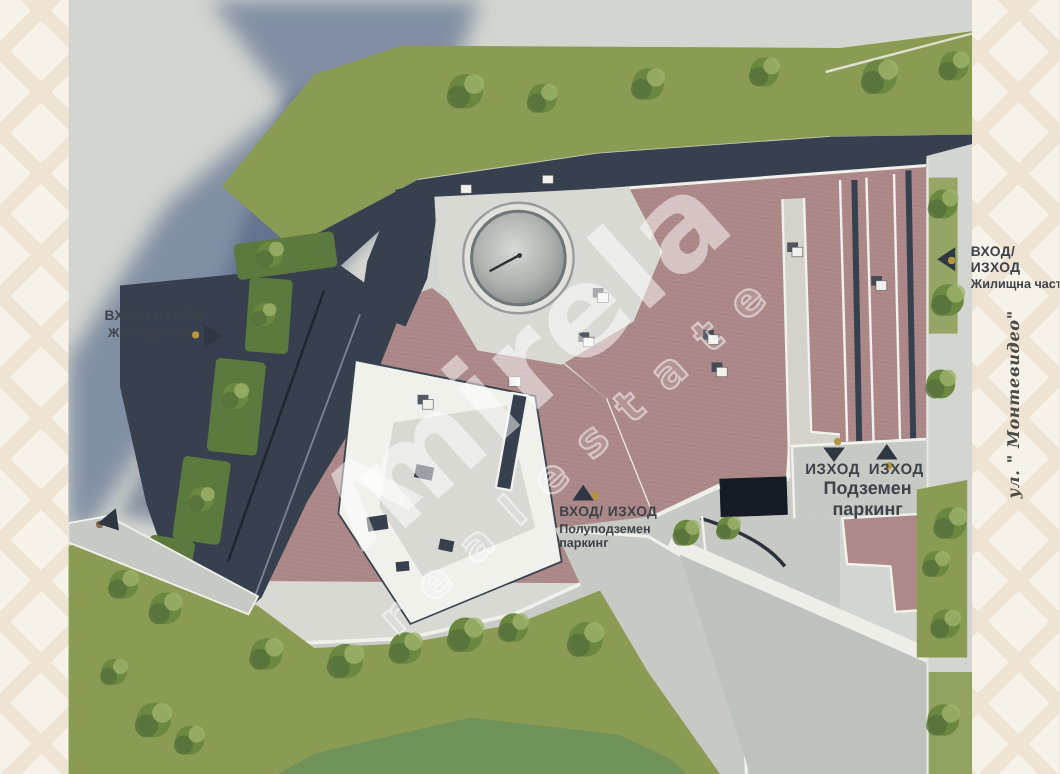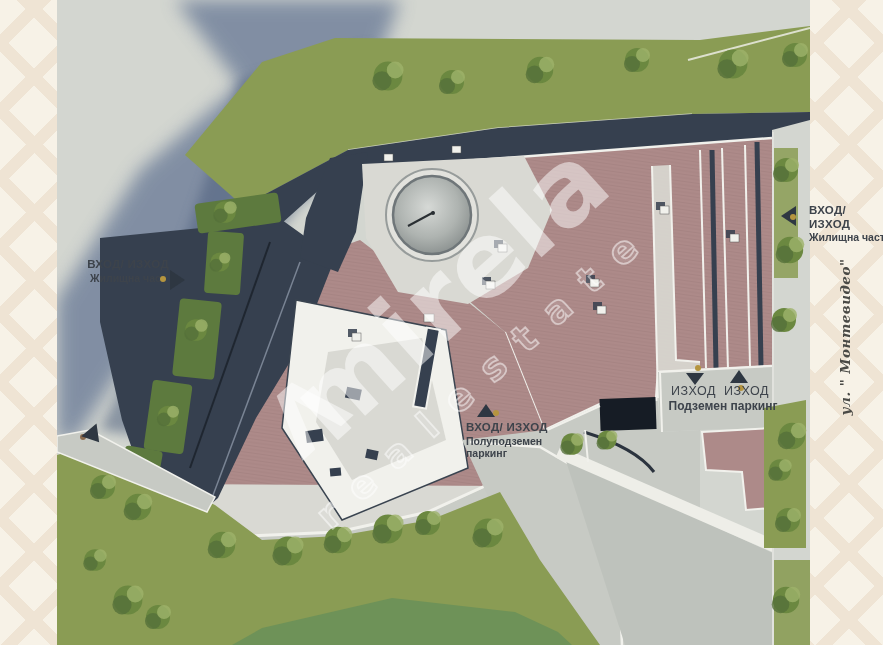--- a/index.html
+++ b/index.html
@@ -25,22 +25,22 @@
   .wt{fill:var(--white-surface,#f1f1ec)}
   .gl{fill:var(--lawn,#8a9c54)} .gl2{fill:var(--lawn-dark,#6e9258)}
   .hg{fill:var(--hedge,#5d7a3e)}
   .t1{fill:var(--tree,#6b8840)} .t2{fill:var(--tree-dark,#55703a)} .t3{fill:var(--tree-light,#9db36a)}
   .wl{stroke:var(--white-surface,#f1f1ec);fill:none}
   .dl{stroke:var(--navy,#36404f);fill:none}
   
   .lbl{position:absolute;color:var(--label,#3d434b);line-height:1.18;}
   .lbl .l1{font-weight:bold;font-size:11.5px;letter-spacing:.3px;}
   .lbl .l2{font-weight:600;font-size:10.5px;}
-  .big{font-weight:normal;font-size:12.5px;letter-spacing:.5px;color:var(--label,#3d434b);position:absolute;}
-  .cap{font-weight:600;font-size:12px;color:var(--label,#3d434b);position:absolute;}
+  .big{font-weight:bold;font-size:12.5px;letter-spacing:.5px;color:var(--label,#3d434b);position:absolute;}
+  .cap{font-weight:600;font-size:15px;color:var(--label,#3d434b);position:absolute;}
   .dot{position:absolute;width:6px;height:6px;border-radius:50%;background:var(--dot-gold,#b5953f);}
   .dot.brown{background:var(--dot-brown,#8a6b4f);}
   .arr{position:absolute;width:0;height:0;}
   .arr.right{border-left:15px solid var(--arrow,#2e3742);border-top:10px solid transparent;border-bottom:10px solid transparent;}
   .arr.left{border-right:15px solid var(--arrow,#2e3742);border-top:10px solid transparent;border-bottom:10px solid transparent;}
   .arr.up{border-bottom:13px solid var(--arrow,#2e3742);border-left:9px solid transparent;border-right:9px solid transparent;}
   .arr.down{border-top:12px solid var(--arrow,#2e3742);border-left:9px solid transparent;border-right:9px solid transparent;}
   .arr.se{border-top:16px solid var(--arrow,#2e3742);border-left:10px solid transparent;border-right:10px solid transparent;transform:rotate(-40deg);}
   
   .wm{position:absolute;pointer-events:none;text-align:center;font-family:"DejaVu Sans", sans-serif;}

